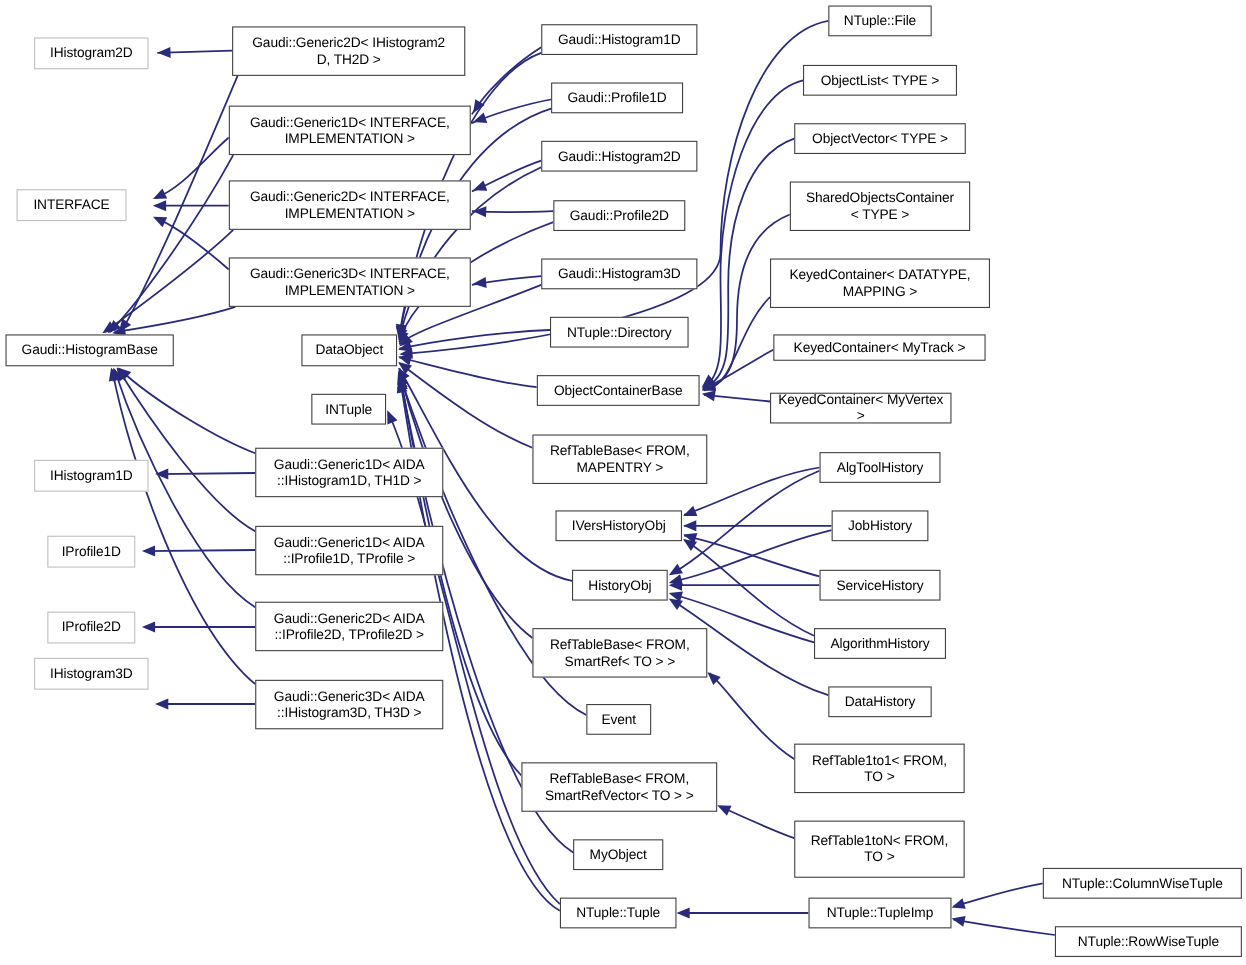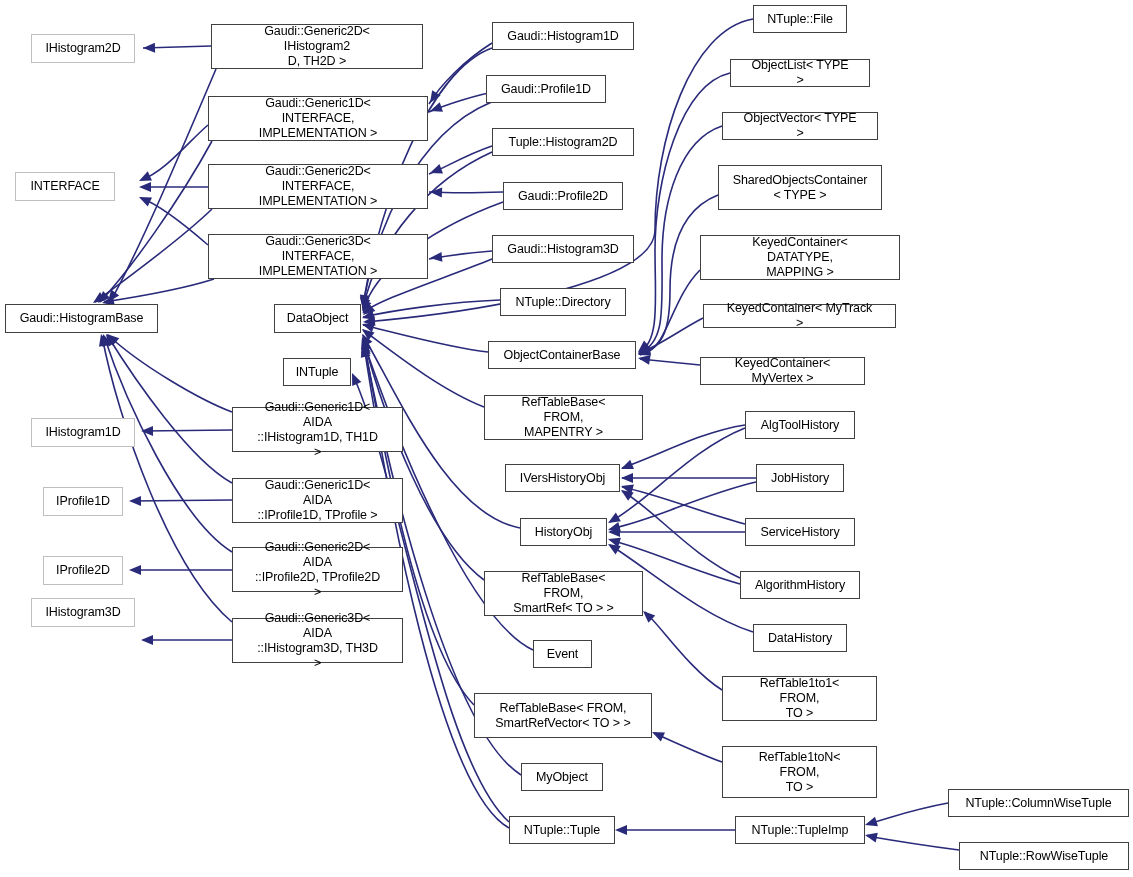--- a/index.html
+++ b/index.html
@@ -32,21 +32,21 @@
     justify-content: center;
     text-align: center;
     background: #ffffff;
     border: 1px solid #404040;
     color: #000000;
     font-size: 12.5px;
     line-height: 15px;
     letter-spacing: -0.1px;
     white-space: pre-line;
     z-index: 5;
-    padding: 0 19px;
+    padding: 0 4px;
   }
   .node.dim {
     border-color: #bfbfbf;
   }
   .node-label {
     display: block;
     white-space: pre-line;
   }
 </style>
 </head>
@@ -177,22 +177,22 @@
 IMPLEMENTATION &gt;</span></div>
       <div class="node dim" style="left: 15px; top: 172px; width: 100px; height: 29px;"><span class="node-label">INTERFACE</span></div>
       <div class="node" style="left: 208px; top: 164px; width: 220px; height: 45px;"><span class="node-label">Gaudi::Generic2D&lt; INTERFACE,
 IMPLEMENTATION &gt;</span></div>
       <div class="node" style="left: 208px; top: 234px; width: 220px; height: 45px;"><span class="node-label">Gaudi::Generic3D&lt; INTERFACE,
 IMPLEMENTATION &gt;</span></div>
       <div class="node" style="left: 5px; top: 304px; width: 153px; height: 29px;"><span class="node-label">Gaudi::HistogramBase</span></div>
       <div class="node" style="left: 274px; top: 304px; width: 87px; height: 29px;"><span class="node-label">DataObject</span></div>
       <div class="node" style="left: 283px; top: 358px; width: 68px; height: 28px;"><span class="node-label">INTuple</span></div>
       <div class="node" style="left: 492px; top: 22px; width: 142px; height: 28px;"><span class="node-label">Gaudi::Histogram1D</span></div>
-      <div class="node" style="left: 486px; top: 75px; width: 120px; height: 28px;"><span class="node-label">Gaudi::Profile1D</span></div>
-      <div class="node" style="left: 492px; top: 128px; width: 142px; height: 28px;"><span class="node-label">Tuple::Histogram2D</span></div>
+      <div class="node" style="left: 501px; top: 75px; width: 120px; height: 28px;"><span class="node-label">Gaudi::Profile1D</span></div>
+      <div class="node" style="left: 492px; top: 128px; width: 142px; height: 28px;"><span class="node-label">Gaudi::Histogram2D</span></div>
       <div class="node" style="left: 503px; top: 182px; width: 120px; height: 28px;"><span class="node-label">Gaudi::Profile2D</span></div>
       <div class="node" style="left: 492px; top: 235px; width: 142px; height: 28px;"><span class="node-label">Gaudi::Histogram3D</span></div>
       <div class="node" style="left: 500px; top: 288px; width: 126px; height: 28px;"><span class="node-label">NTuple::Directory</span></div>
       <div class="node" style="left: 488px; top: 341px; width: 148px; height: 28px;"><span class="node-label">ObjectContainerBase</span></div>
       <div class="node" style="left: 753px; top: 5px; width: 94px; height: 28px;"><span class="node-label">NTuple::File</span></div>
       <div class="node" style="left: 730px; top: 59px; width: 140px; height: 28px;"><span class="node-label">ObjectList&lt; TYPE &gt;</span></div>
       <div class="node" style="left: 722px; top: 112px; width: 156px; height: 28px;"><span class="node-label">ObjectVector&lt; TYPE &gt;</span></div>
       <div class="node" style="left: 718px; top: 165px; width: 164px; height: 45px;"><span class="node-label">SharedObjectsContainer
 &lt; TYPE &gt;</span></div>
       <div class="node" style="left: 700px; top: 235px; width: 200px; height: 45px;"><span class="node-label">KeyedContainer&lt; DATATYPE,

